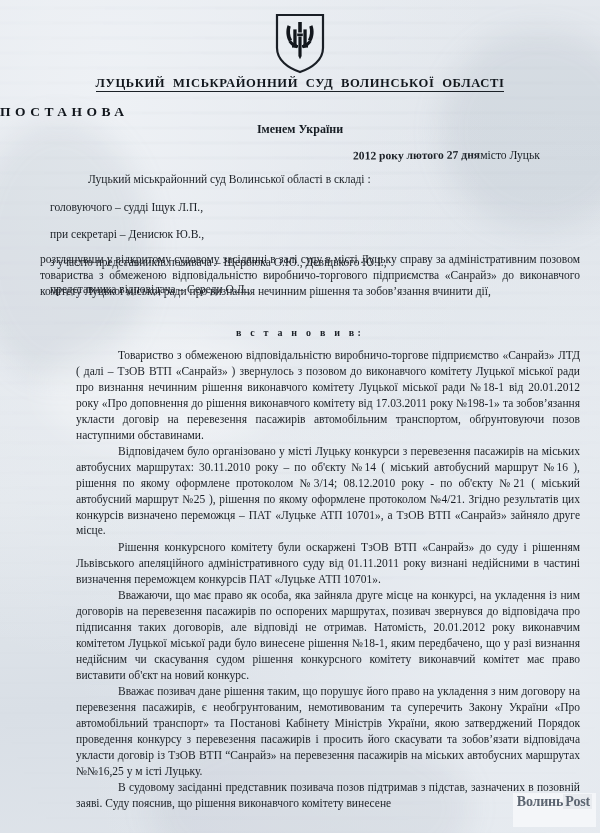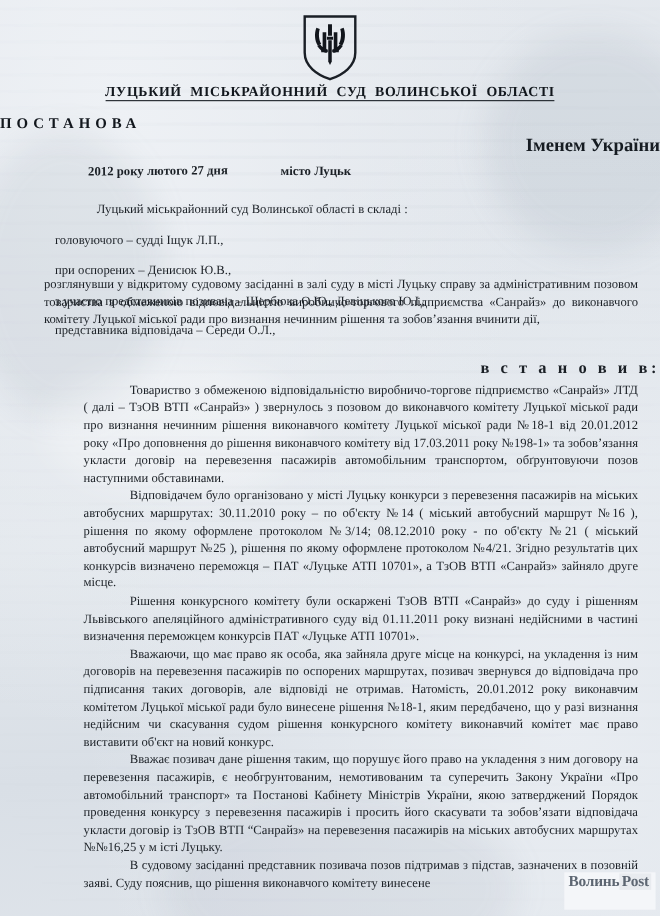--- a/index.html
+++ b/index.html
@@ -87,44 +87,44 @@
     font-size: 13.5px;
     font-weight: 700;
     letter-spacing: 4.5px;
     color: #12171d;
   }
   .doc-sub {
     position: absolute;
     left: 0;
     right: 0;
     top: 122px;
-    text-align: right;
-    font-size: 17px;
+    text-align: center;
+    font-size: 12px;
     font-weight: 700;
     color: #161c22;
   }
 
   .dateline {
     position: absolute;
     left: 80px;
     right: 60px;
     top: 149px;
     display: flex;
-    justify-content: flex-start;
+    justify-content: flex-end;
     font-size: 11.6px;
     font-weight: 700;
   }
   .dateline .date { transform: rotate(-0.5deg); }
-  .dateline .place { font-weight: 700; margin-left: 48px; }
+  .dateline .place { font-weight: 400; }
 
   .panel {
     position: absolute;
     left: 44px;
     right: 22px;
-    top: 184px;
+    top: 172px;
     font-size: 11.5px;
     line-height: 15.6px;
   }
   .panel .lead { text-indent: 44px; }
   .panel .member { padding-left: 6px; margin-top: 12px; }
 
   .blockjust {
     text-align: justify;
     text-justify: inter-word;
   }
@@ -136,22 +136,22 @@
     top: 252px;
     font-size: 11.5px;
     line-height: 15.8px;
   }
 
   .established {
     position: absolute;
     left: 0;
     right: 0;
     top: 327px;
-    text-align: right;
-    font-size: 15px;
+    text-align: center;
+    font-size: 10px;
     font-weight: 700;
     letter-spacing: 3.2px;
   }
 
   .body {
     position: absolute;
     left: 40px;
     right: 20px;
     top: 348px;
     font-size: 11.5px;
@@ -223,21 +223,21 @@
   <div class="doc-sub">Іменем України</div>
 
   <div class="dateline">
     <span class="date">2012 року лютого 27 дня</span>
     <span class="place">місто Луцьк</span>
   </div>
 
   <div class="panel">
     <div class="lead">Луцький міськрайонний суд Волинської області в складі :</div>
     <div class="member">головуючого – судді Іщук Л.П.,</div>
-    <div class="member">при оспорених – Денисюк Ю.В.,</div>
+    <div class="member">при секретарі – Денисюк Ю.В.,</div>
     <div class="member">з участю представників позивача – Щербюка О.Ю., Девіцького Ю.І.,</div>
     <div class="member">представника відповідача – Середи О.Л.,</div>
   </div>
 
   <div class="intro blockjust">розглянувши у відкритому судовому засіданні в залі суду в місті Луцьку справу за адміністративним позовом товариства з обмеженою відповідальністю виробничо-торгового підприємства «Санрайз» до виконавчого комітету Луцької міської ради про визнання нечинним рішення та зобов’язання вчинити дії,</div>
 
   <div class="established">в с т а н о в и в:</div>
 
   <div class="body">
     <p>Товариство з обмеженою відповідальністю виробничо-торгове підприємство «Санрайз» ЛТД ( далі – ТзОВ ВТП «Санрайз» ) звернулось з позовом до виконавчого комітету Луцької міської ради про визнання нечинним рішення виконавчого комітету Луцької міської ради №18-1 від 20.01.2012 року «Про доповнення до рішення виконавчого комітету від 17.03.2011 року №198-1» та зобов’язання укласти договір на перевезення пасажирів автомобільним транспортом, обґрунтовуючи позов наступними обставинами.</p>

